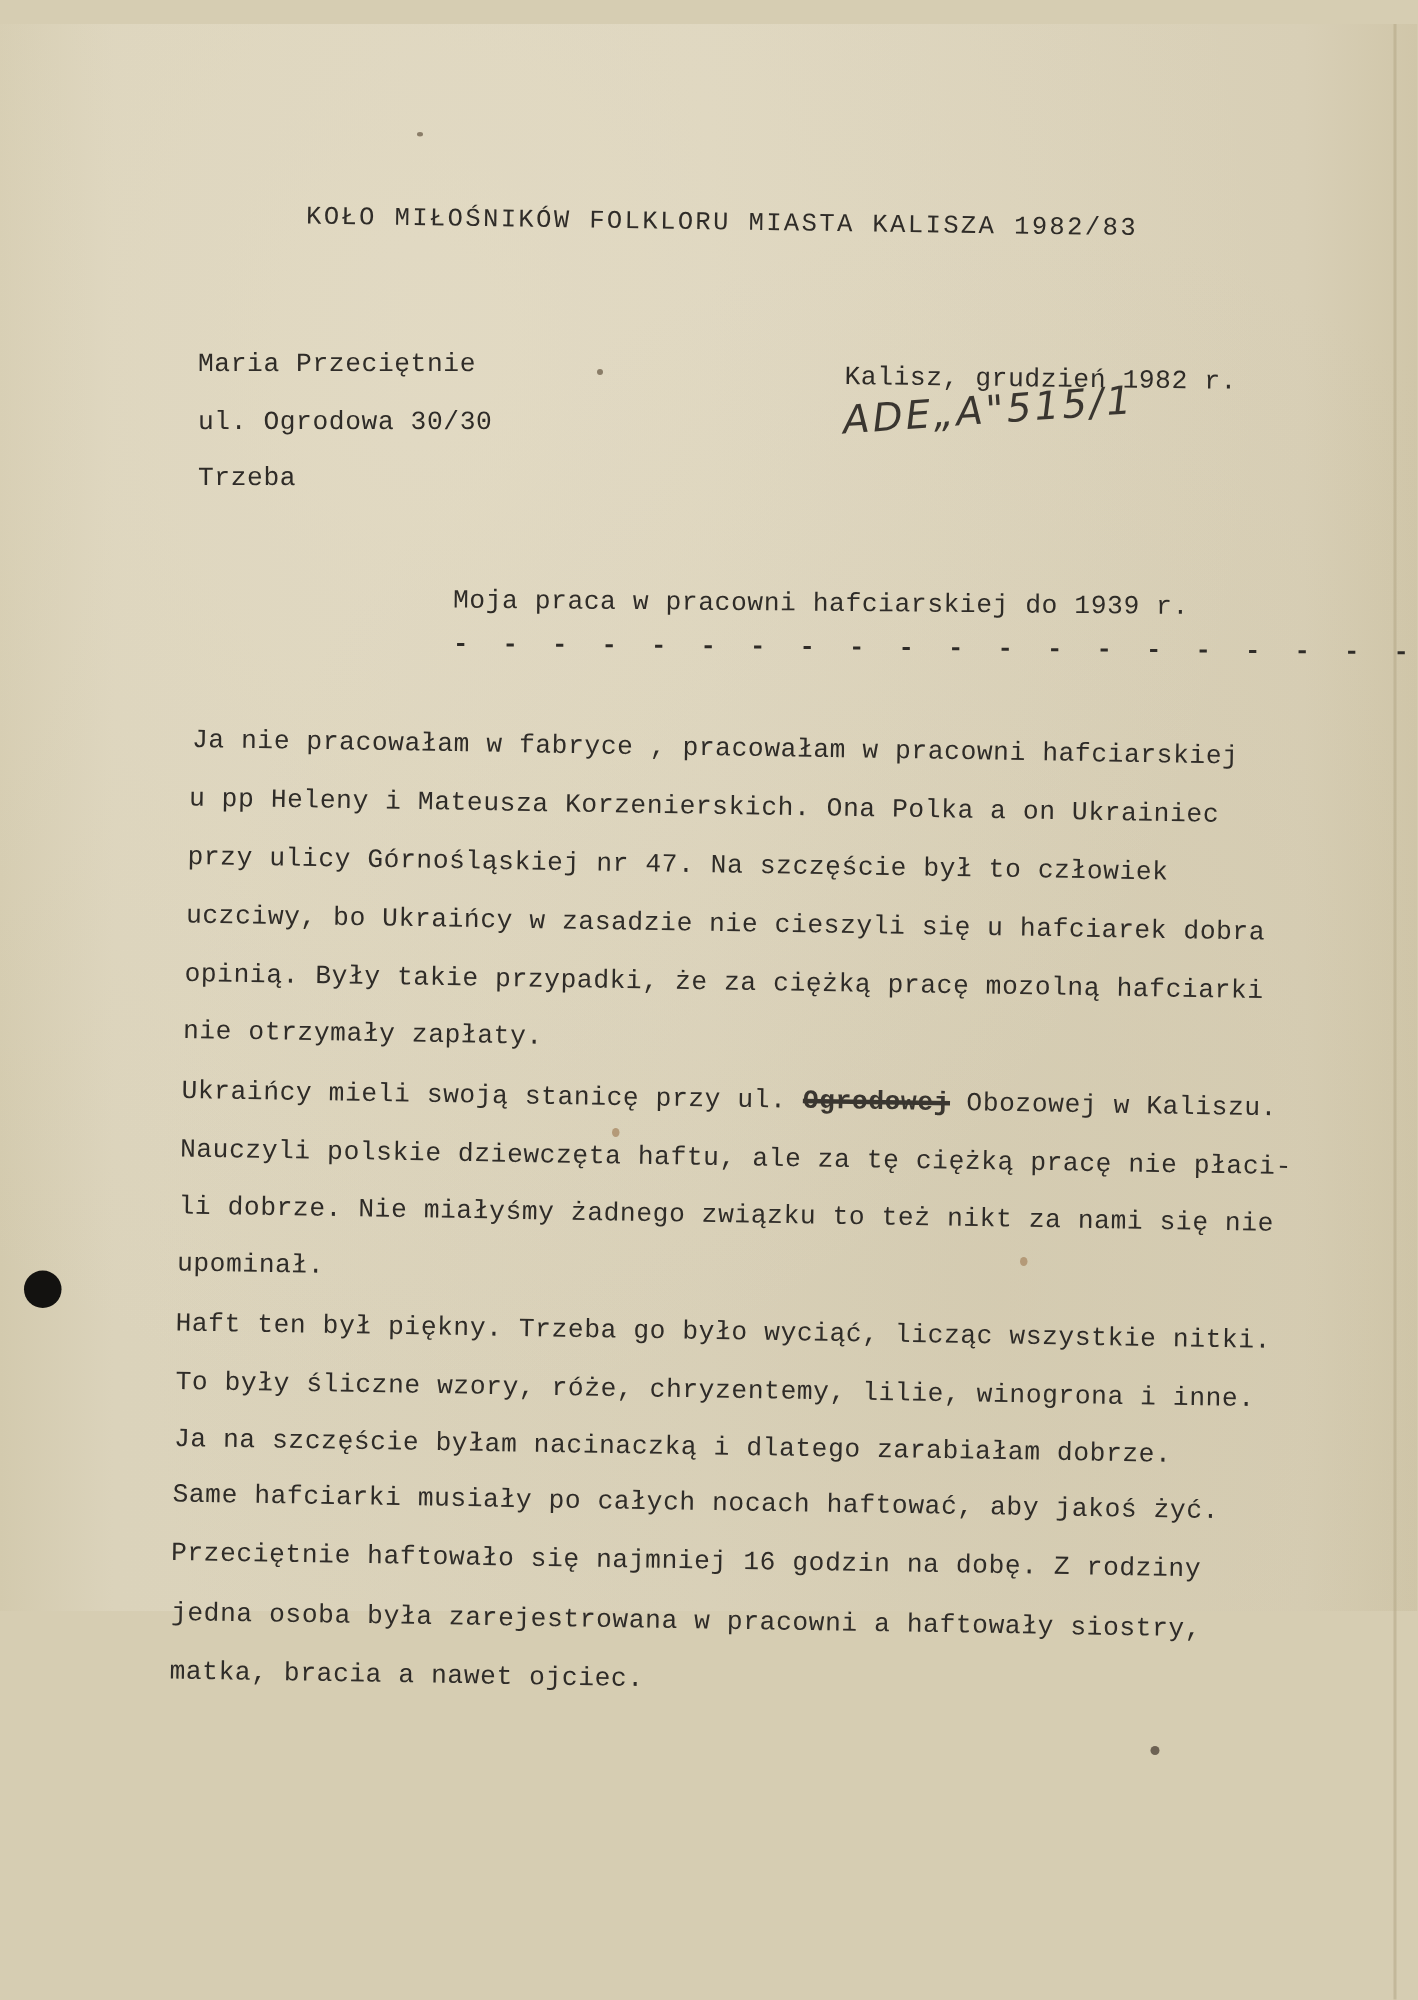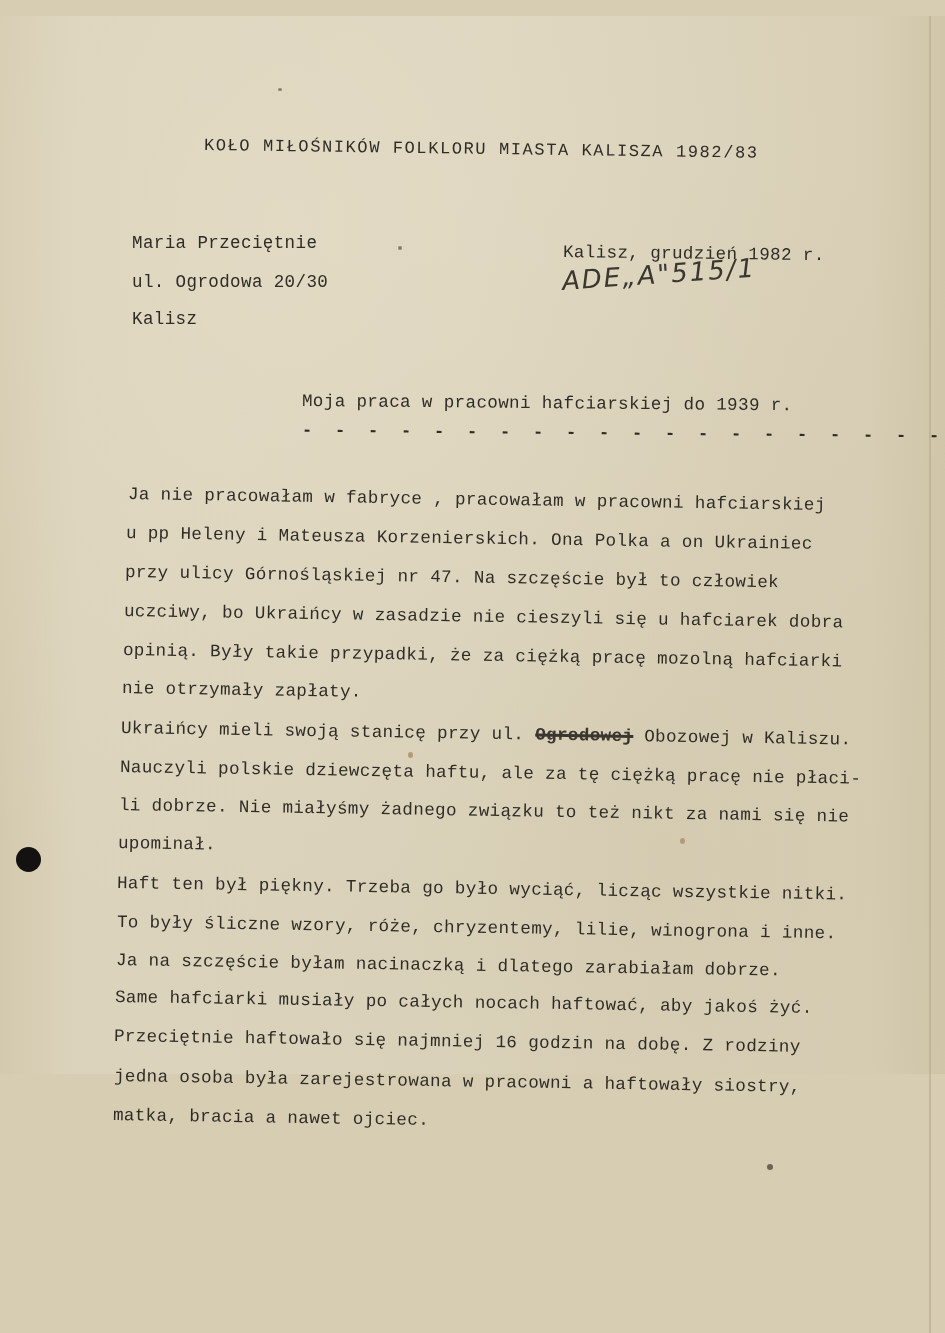--- a/index.html
+++ b/index.html
@@ -84,22 +84,22 @@
   <div class="punch-hole"></div>
   <div class="speck" style="left:278px;top:72px;width:4px;height:3px;"></div>
   <div class="speck" style="left:398px;top:230px;width:4px;height:4px;"></div>
   <div class="speck" style="left:680px;top:822px;width:5px;height:6px;background:#b49a78;"></div>
   <div class="speck" style="left:767px;top:1148px;width:6px;height:6px;background:#6d6253;"></div>
   <div class="speck" style="left:408px;top:736px;width:5px;height:6px;background:#b49a78;"></div>
 
   <div class="line header-line" style="left:204px;top:120px;transform:rotate(0.8deg);">KOŁO MIŁOŚNIKÓW FOLKLORU MIASTA KALISZA 1982/83</div>
 
   <div class="line" style="left:132px;top:217px;">Maria Przeciętnie</div>
-  <div class="line" style="left:132px;top:256px;">ul. Ogrodowa 20/30</div>
-  <div class="line" style="left:132px;top:293px;">Kalisz</div>
+  <div class="line" style="left:132px;top:256px;">ul. Ogrodowa 30/30</div>
+  <div class="line" style="left:132px;top:293px;">Trzeba</div>
 
   <div class="line" style="left:563px;top:226px;transform:rotate(0.7deg);">Kalisz, grudzień 1982 r.</div>
   <div class="handwriting" style="left:562px;top:250px;">ADE„A"515/1</div>
 
   <div class="line" style="left:302px;top:375px;transform:rotate(0.5deg);">Moja praca w pracowni hafciarskiej do 1939 r.</div>
   <div class="line dashes" style="left:302px;top:405px;transform:rotate(0.5deg);">- - - - - - - - - - - - - - - - - - - - - - - - -</div>
 
   <div class="line" style="left:128px;top:468px;transform:rotate(0.9deg);">Ja nie pracowałam w fabryce , pracowałam w pracowni hafciarskiej</div>
   <div class="line" style="left:126px;top:507px;transform:rotate(0.9deg);">u pp Heleny i Mateusza Korzenierskich. Ona Polka a on Ukrainiec</div>
   <div class="line" style="left:125px;top:546px;transform:rotate(0.9deg);">przy ulicy Górnośląskiej nr 47. Na szczęście był to człowiek</div>

